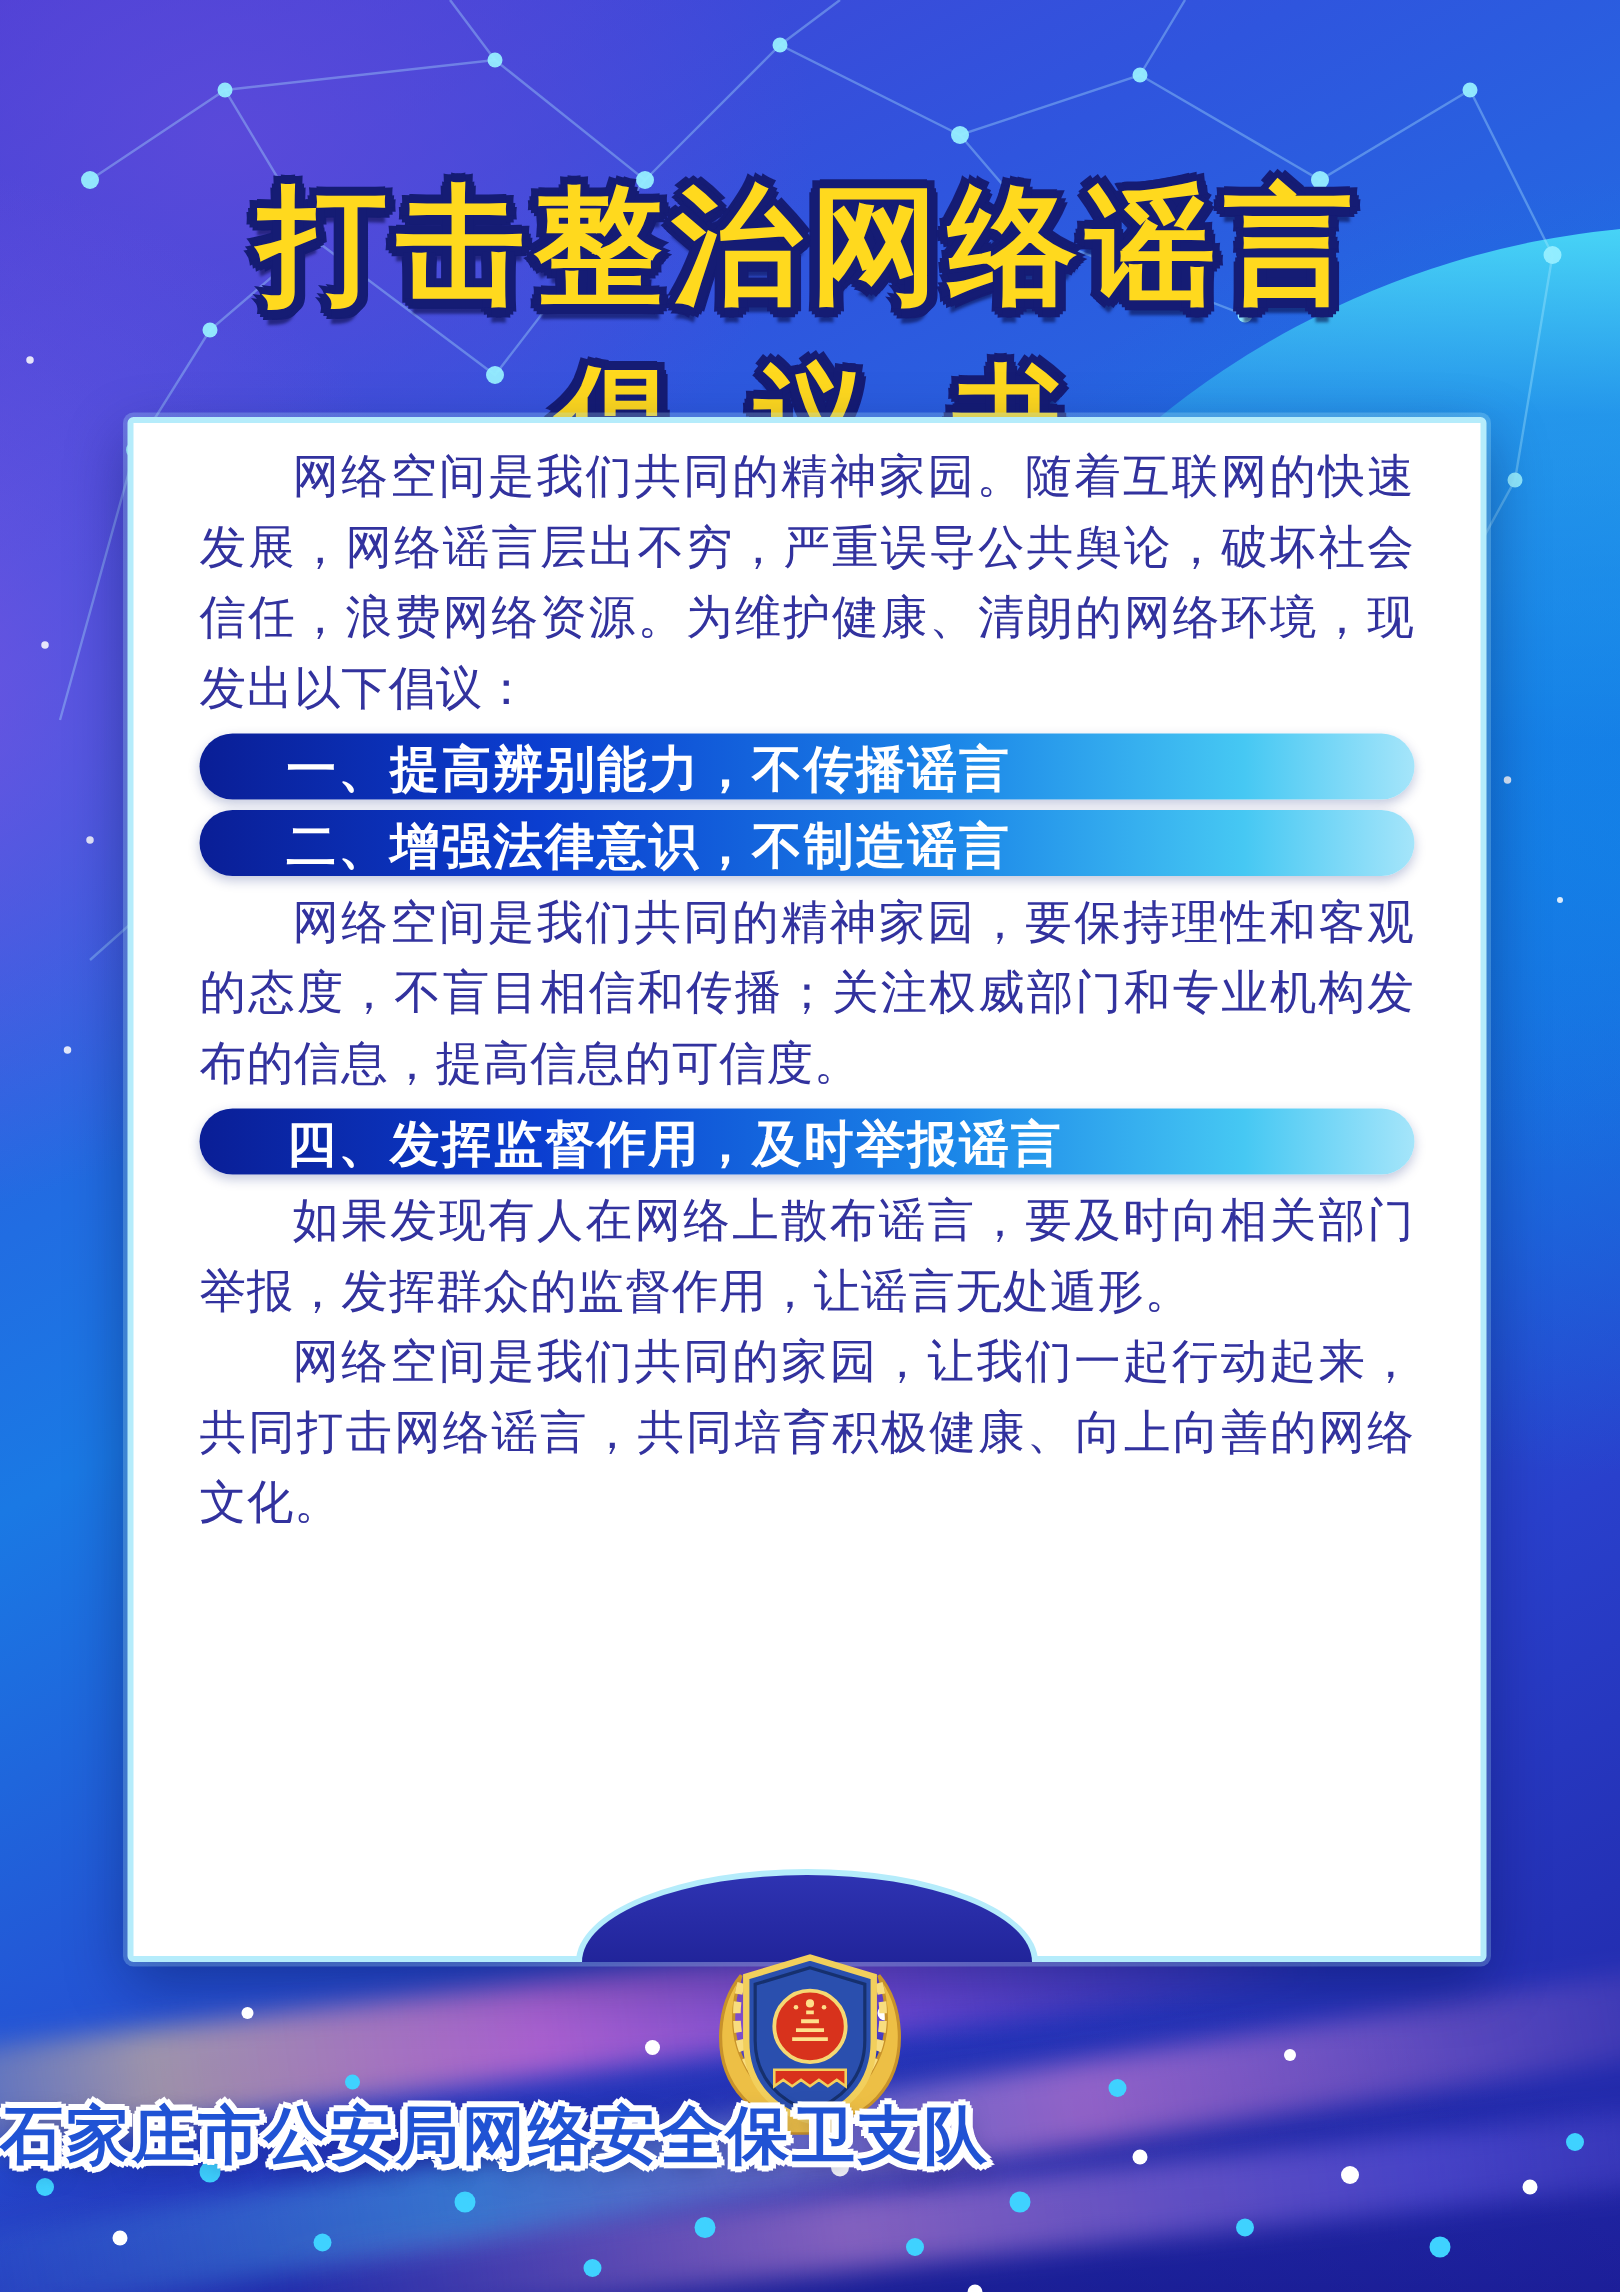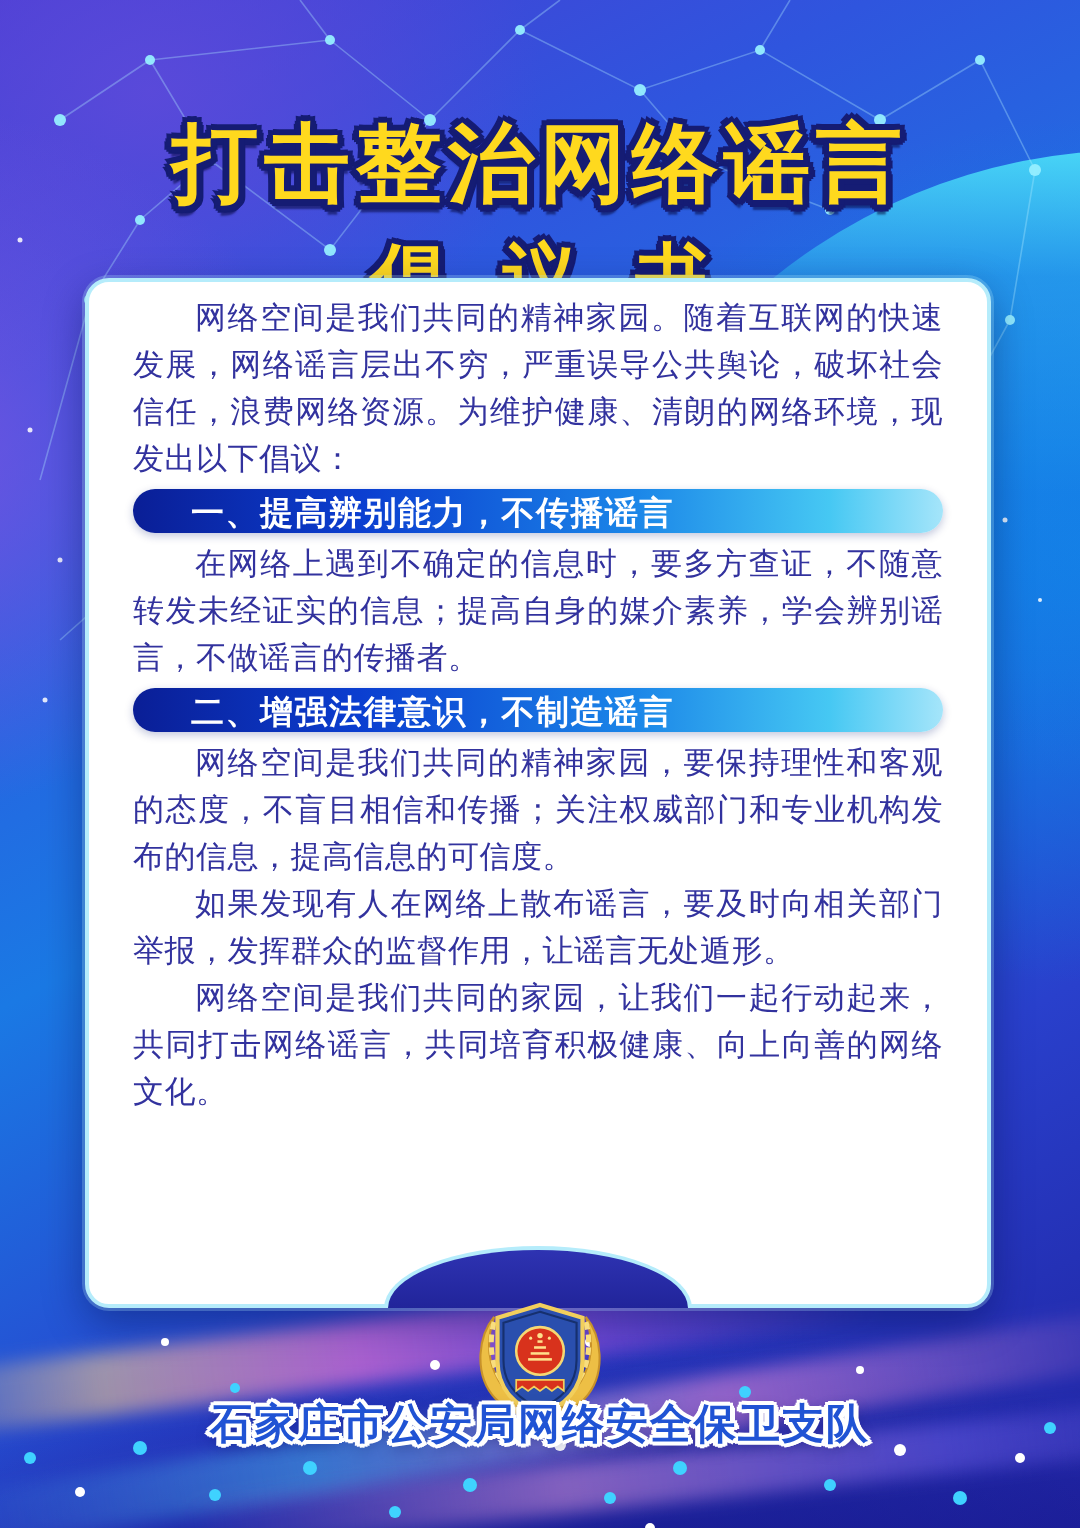--- a/index.html
+++ b/index.html
@@ -45,21 +45,21 @@
       -5px -5px 0 #151c74, 5px -5px 0 #151c74, -5px 5px 0 #151c74, 5px 5px 0 #151c74,
       -7px 3px 0 #151c74, 7px 3px 0 #151c74, -3px 7px 0 #151c74, 3px 7px 0 #151c74,
       0 10px 2px rgba(8,10,60,.55);
   }
   .title{top:48px; font-size:86px; letter-spacing:6px;}
   .subtitle{top:168px; font-size:74px; letter-spacing:58px; text-indent:58px;}
 
   
   .card{
     position:absolute; left:85px; top:278px; width:906px; height:1030px; z-index:4;
-    background:#ffffff; border:4px solid #b5ecfb; border-radius:24px;
+    background:#ffffff; border:4px solid #b5ecfb; border-radius:4px;
     box-sizing:border-box; padding:12px 44px 0 44px;
     box-shadow:0 0 0 3px rgba(180,240,255,.25), 0 14px 40px rgba(0,10,70,.4);
   }
   .para{
     margin:0; font-size:31px; line-height:47px; color:#32329e; font-weight:500;
     text-align:justify; text-indent:2em; letter-spacing:.5px;
   }
   .bar{
     margin:7px 0; height:44px; border-radius:26px;
     background:linear-gradient(90deg, #0a1e96 0%, #0b3ed0 28%, #1b86e8 62%, #46c8f3 86%, #a5e5fa 100%);
@@ -71,21 +71,21 @@
     position:absolute; bottom:-4px; left:50%; transform:translateX(-50%);
     width:300px; height:58px; z-index:5;
     background:linear-gradient(180deg,#2e33b2 0%, #21249a 100%);
     border:4px solid #b5ecfb; border-bottom:none;
     border-radius:154px 154px 0 0 / 62px 62px 0 0;
   }
 
   
   .badge{position:absolute; left:455px; top:1288px; z-index:6;}
   .footer{
-    position:absolute; left:0; top:1396px; width:100%; z-index:7; text-align:center;
+    position:absolute; left:0; top:1396px; width:100%; z-index:7; text-align:left;
     font-size:42px; font-weight:900; color:#2053d4; letter-spacing:2px; white-space:nowrap;
     text-shadow:
       -4px 0 0 #ffffff, 4px 0 0 #ffffff, 0 -4px 0 #ffffff, 0 4px 0 #ffffff,
       -3px -3px 0 #ffffff, 3px -3px 0 #ffffff, -3px 3px 0 #ffffff, 3px 3px 0 #ffffff,
       -5px 2px 0 #ffffff, 5px 2px 0 #ffffff, 0 6px 14px rgba(10,20,90,.5);
   }
 </style>
 </head>
 <body>
 
@@ -138,26 +138,26 @@
     </g>
   </svg>
 
   <h1 class="title">打击整治网络谣言</h1>
   <h2 class="subtitle">倡议书</h2>
 
   <div class="card">
     <p class="para">网络空间是我们共同的精神家园。随着互联网的快速发展，网络谣言层出不穷，严重误导公共舆论，破坏社会信任，浪费网络资源。为维护健康、清朗的网络环境，现发出以下倡议：</p>
 
     <div class="bar">一、提高辨别能力，不传播谣言</div>
-    <p class="para">在网络上遇到不确定的信息时，要多方查证，不随意转发未经证实的信息；提高自身的媒介素养，学会辨别谣言，不做谣言的传播者。</p>
 
     <div class="bar">二、增强法律意识，不制造谣言</div>
 
     <p class="para">网络空间是我们共同的精神家园，要保持理性和客观的态度，不盲目相信和传播；关注权威部门和专业机构发布的信息，提高信息的可信度。</p>
 
+    <div class="bar">四、发挥监督作用，及时举报谣言</div>
     <p class="para">如果发现有人在网络上散布谣言，要及时向相关部门举报，发挥群众的监督作用，让谣言无处遁形。</p>
 
     <p class="para">网络空间是我们共同的家园，让我们一起行动起来，共同打击网络谣言，共同培育积极健康、向上向善的网络文化。</p>
 
     <div class="notch"></div>
   </div>
 
   <div class="aurora a1"></div>
   <div class="aurora a2"></div>
   <div class="aurora a3"></div>

